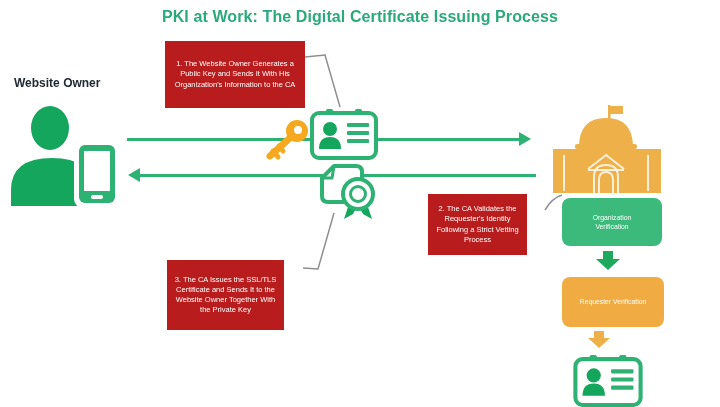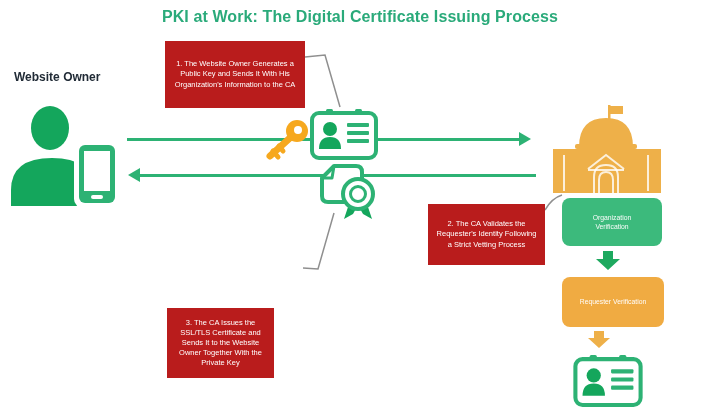--- a/index.html
+++ b/index.html
@@ -45,21 +45,21 @@
 <div id="canvas">
 
   <svg class="abs" style="left:0;top:0;" width="720" height="407" viewBox="0 0 720 407">
     <path d="M305,57 L325,55 L340,107" fill="none" stroke="#8f8f8f" stroke-width="1.5"></path>
     <path d="M545,210 Q552,198 562,195" fill="none" stroke="#8f8f8f" stroke-width="1.5"></path>
     <path d="M303,268 L318,269 L334,213" fill="none" stroke="#8f8f8f" stroke-width="1.5"></path>
   </svg>
 
   <div id="title" class="abs">PKI at Work: The Digital Certificate Issuing Process</div>
 
-  <div class="abs actor-label" style="left:14px;top:70px;">Website Owner</div>
+  <div class="abs actor-label" style="left:14px;top:76px;">Website Owner</div>
 
   <div class="abs hline" style="left:127px;top:138px;width:392px;"></div>
   <div class="abs arrow-right" style="left:519px;top:132px;"></div>
 
   <div class="abs hline" style="left:140px;top:174px;width:396px;"></div>
   <div class="abs arrow-left" style="left:128px;top:168px;"></div>
 
   <svg class="abs" style="left:8px;top:104px;" width="112" height="104" viewBox="0 0 112 104">
     <ellipse cx="42" cy="24" rx="19" ry="22" fill="#14a65c"></ellipse>
     <path d="M3,102 L3,86 Q3,54 44,54 Q85,54 85,86 L85,102 Z" fill="#14a65c"></path>
@@ -112,25 +112,25 @@
       <path d="M47,90 L47,77 Q47,69 54,69 Q61,69 61,77 L61,90"></path>
       <line x1="12" y1="52" x2="12" y2="88"></line>
       <line x1="96" y1="52" x2="96" y2="88"></line>
     </g>
   </svg>
 
   <div class="abs step-box" style="left:165px;top:41px;width:140px;height:67px;">
     <span>1. The Website Owner Generates a Public Key and Sends It With His Organization's Information to the CA</span>
   </div>
 
-  <div class="abs step-box" style="left:428px;top:204px;width:117px;height:61px;">
+  <div class="abs step-box" style="left:428px;top:194px;width:99px;height:61px;">
     <span>2. The CA Validates the Requester's Identity Following a Strict Vetting Process</span>
   </div>
 
-  <div class="abs step-box" style="left:167px;top:260px;width:107px;height:70px;margin-top:48px;">
+  <div class="abs step-box" style="left:167px;top:260px;width:117px;height:70px;">
     <span>3. The CA Issues the SSL/TLS Certificate and Sends It to the Website Owner Together With the Private Key</span>
   </div>
 
   <div class="abs vbox green" style="left:562px;top:198px;width:100px;height:48px;">
     <span style="display:inline-block;max-width:58px;">Organization Verification</span>
   </div>
 
   <svg class="abs" style="left:596px;top:251px;" width="24" height="19" viewBox="0 0 24 19">
     <polygon points="7,0 17,0 17,8 24,8 12,19 0,8 7,8" fill="#1ea95f"></polygon>
   </svg>

